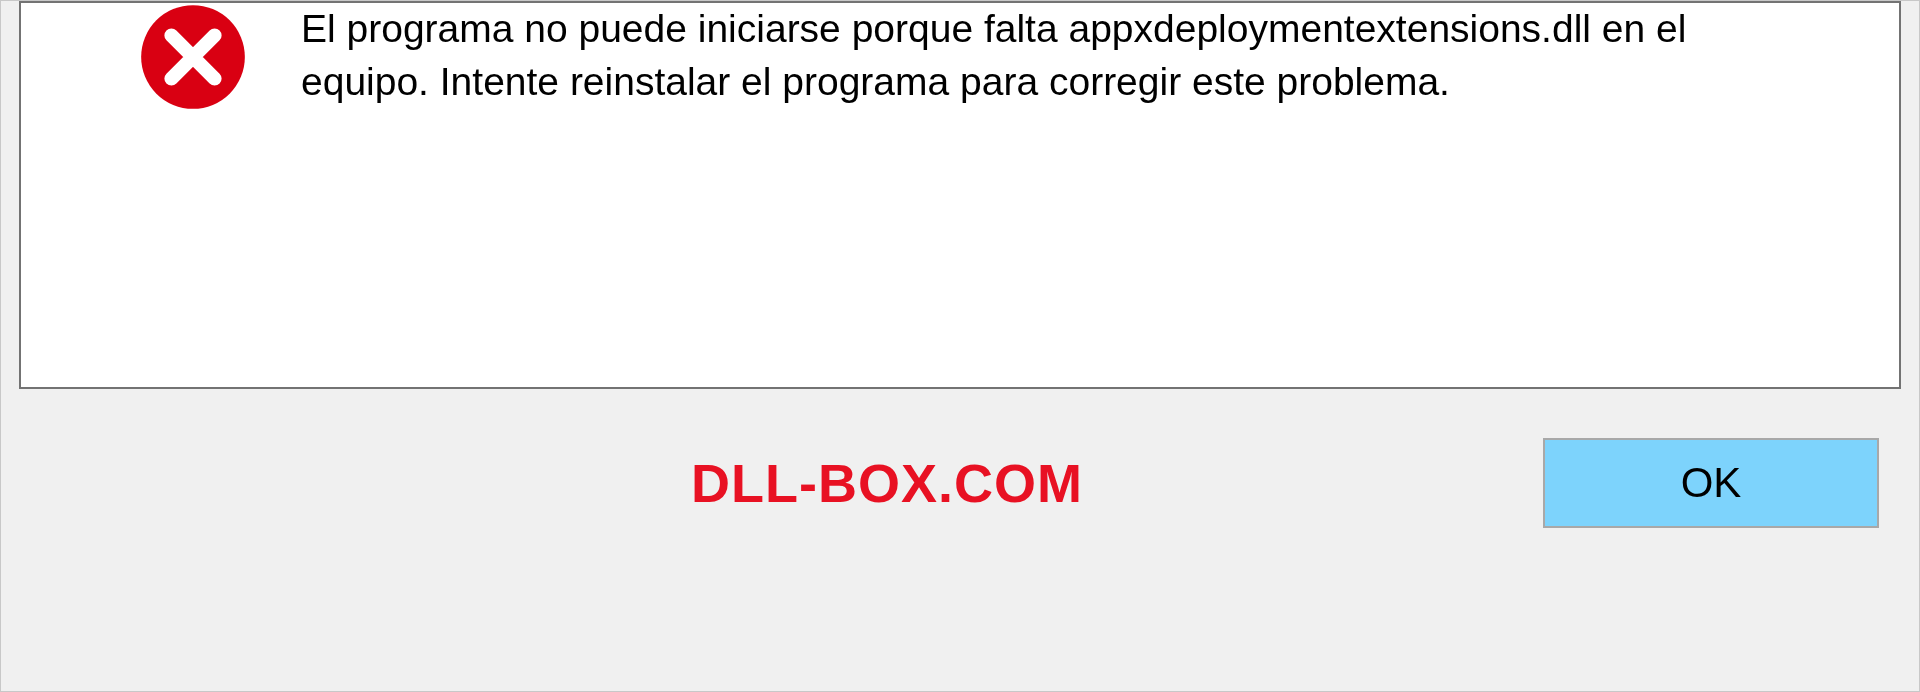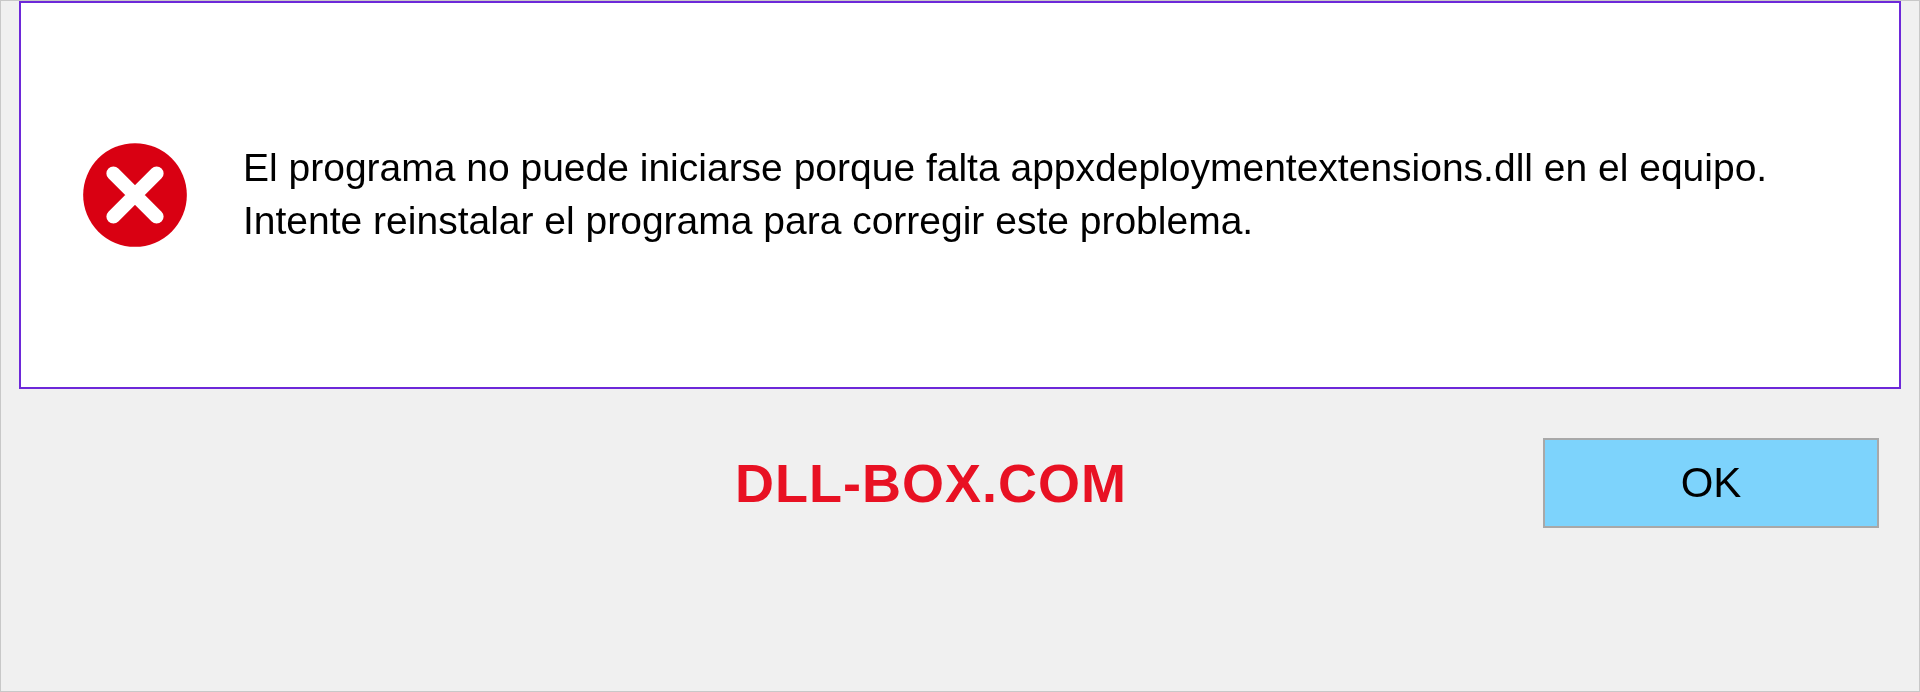--- a/index.html
+++ b/index.html
@@ -47,25 +47,25 @@
       justify-content: center;
       cursor: pointer;
     }
     .close-button svg {
       width: 42px;
       height: 42px;
     }
     .content-panel {
       margin: 0 18px 0 18px;
       background: #ffffff;
-      border: 2px solid #6d28d9;
+      border: 2px solid #737373;
       height: 388px;
       display: flex;
-      align-items: center;
-      padding: 0 100px 0 60px;
+      align-items: flex-start;
+      padding: 0 100px 0 118px;
       gap: 54px;
     }
     .error-icon-circle {
       width: 108px;
       height: 108px;
       flex-shrink: 0;
       display: flex;
       align-items: center;
       justify-content: center;
     }
@@ -74,21 +74,20 @@
       color: #000;
       line-height: 1.35;
       font-weight: 400;
     }
     .footer {
       height: 188px;
       display: flex;
       align-items: center;
       justify-content: space-between;
       padding: 0 40px 0 690px;
-      margin-left: 44px;
     }
     .watermark {
       font-size: 54px;
       font-weight: 800;
       color: #e81123;
       letter-spacing: 1px;
       font-family: Arial, sans-serif;
     }
     .ok-button {
       width: 336px;

